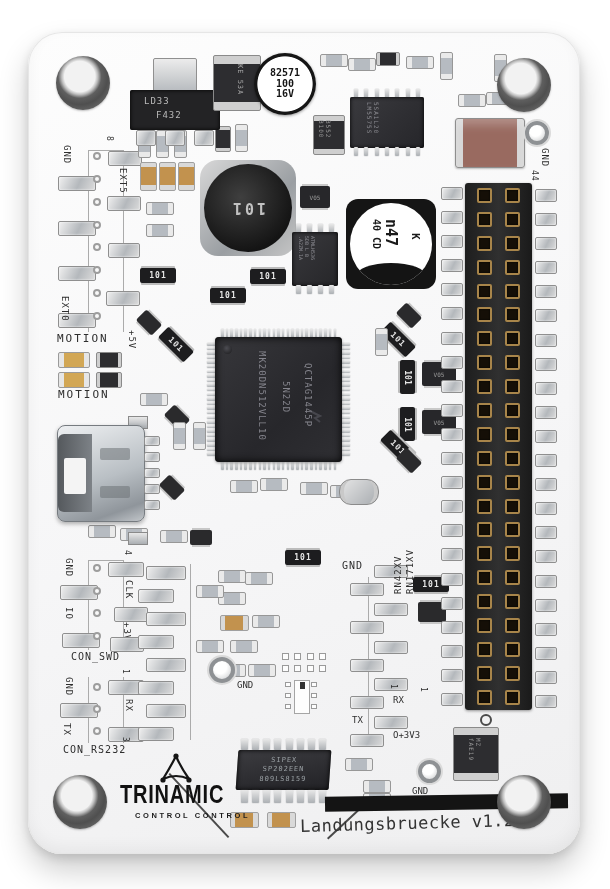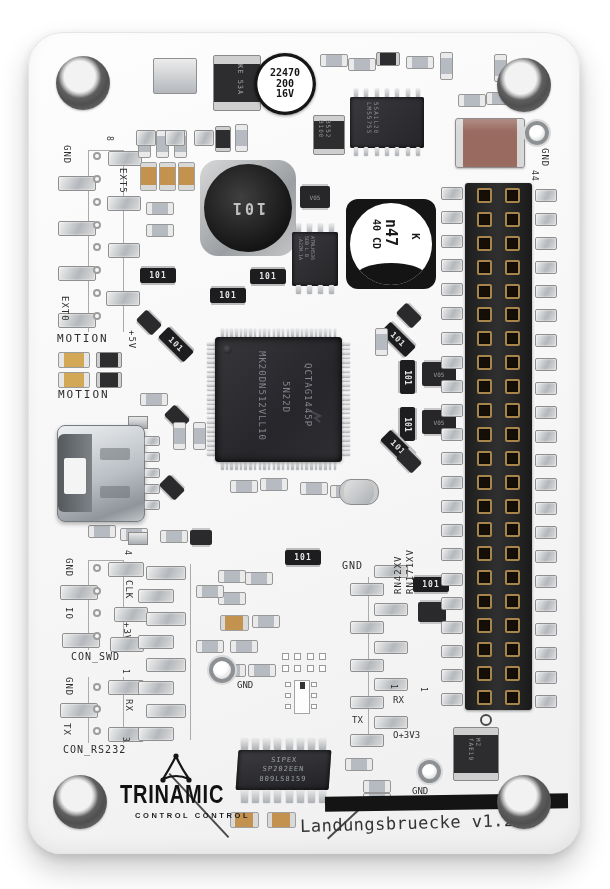--- a/index.html
+++ b/index.html
@@ -260,34 +260,38 @@
   <div class="res a" style="left:317px;top:726px"></div>
   <div class="res a" style="left:335px;top:748px"></div>
   <div class="res a" style="left:335px;top:761px"></div>
   <div class="tanh a" style="left:202px;top:780px"></div>
   <div class="tanh a" style="left:239px;top:780px"></div>
   <div class="v05 a" style="left:272px;top:154px;width:30px;height:22px">
       <span>V05</span>
     </div>
 
   <div class="a" style="left:125px;top:26px;width:42px;height:34px;background:linear-gradient(180deg,#ececec,#b4b8bc);border:1px solid #909090;border-radius:2px"></div>
+  <div class="a" style="left:102px;top:58px;width:90px;height:40px;background:#232325;border-radius:2px;box-shadow:inset 0 0 4px #000;color:#b9b9b9;font-size:9px;letter-spacing:1px;padding:5px 0 0 14px;box-sizing:border-box;line-height:1.5">
+    <div>LD33</div>
+    <div style="padding-left:12px">F432</div>
+  </div>
   <div class="pad a" style="left:108px;top:98px;width:18px;height:14px"></div>
   <div class="pad a" style="left:137px;top:98px;width:18px;height:14px"></div>
   <div class="pad a" style="left:166px;top:98px;width:18px;height:14px"></div>
 
   <div class="chipv a" style="left:185px;top:23px;width:46px;height:54px"></div>
   <div class="mtxt" style="left:216px;top:32px;color:#a9a9a9;font-size:7px">
     <span>KE</span> <span>53A</span>
   </div>
 
   <div class="a" style="left:226px;top:21px;width:62px;height:62px;border-radius:50%;
        background:radial-gradient(circle at 50% 50%,#ffffff 0 62%,#161616 64% 88%,#3c3c3c 100%);box-shadow:0 1px 3px rgba(0,0,0,.4)">
     <div class="captext" style="font-size:10px">
-      <div>22470</div>
-      <div>200</div>
+      <div>82571</div>
+      <div>100</div>
       <div>16V</div>
     </div>
   </div>
 
   <div class="a pinrow" style="left:326px;top:57px;width:66px;height:9px">
     <div class="pin" style="width:4px;height:9px"></div>
   <div class="pin" style="width:4px;height:9px"></div>
       <div class="pin" style="width:4px;height:9px"></div>
       <div class="pin" style="width:4px;height:9px"></div>
       <div class="pin" style="width:4px;height:9px"></div>

